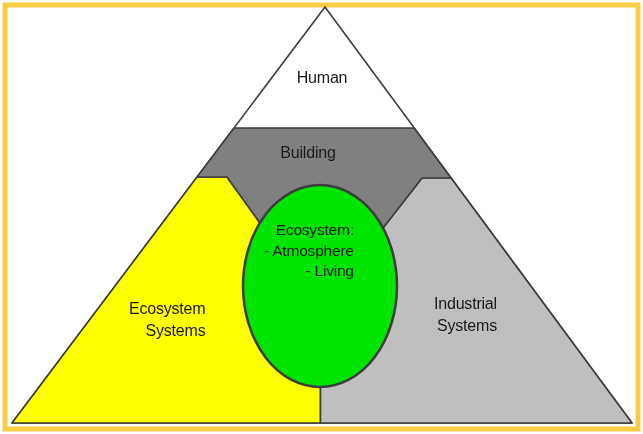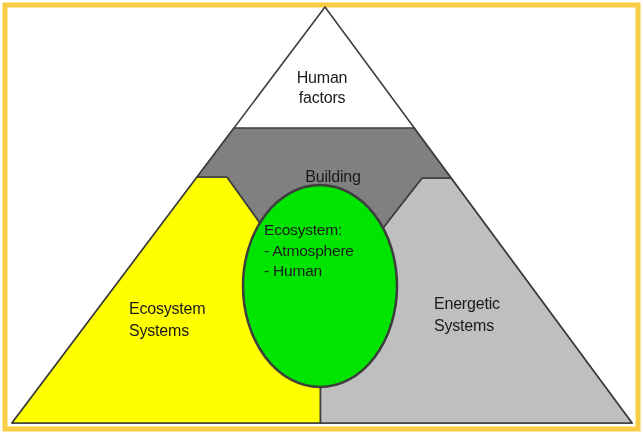--- a/index.html
+++ b/index.html
@@ -19,27 +19,28 @@
   #diagram-svg {
     position: absolute;
     left: 0;
     top: 0;
   }
   .label {
     position: absolute;
     color: #1a1a1a;
     letter-spacing: -0.2px;
     white-space: nowrap;
+    text-align: right;
   }
   .label .ln { display: block; }
   .lbl-16 { font-size: 16px; line-height: 20px; }
   .lbl-2ln { font-size: 16px; line-height: 22px; }
   .center { text-align: center; }
   #human-factors-label { left: 252px; top: 68px; width: 140px; }
-  #building-label      { left: 263px; top: 143px; width: 140px; margin-top: 24px; }
+  #building-label      { left: 238px; top: 143px; width: 140px; }
   #ecosystem-label     { left: 264px; top: 220px; font-size: 15.5px; line-height: 20.5px; }
   #energetic-label     { left: 129px; top: 298px; }
   #industrial-label    { left: 434px; top: 293px; }
 </style>
 </head>
 <body>
 
 <div id="stage">
 
   <svg id="diagram-svg" width="643" height="434" viewBox="0 0 643 434">
@@ -52,34 +53,33 @@
 
     <polygon points="422,178 451,178 632,423 320.5,423 320.5,387 383,228" stroke-width="1.6" stroke-linejoin="round" fill="#BFBFBF" stroke="#3d3d3d"></polygon>
 
     <polygon points="234,128 414,128 451,178 422,178 383,228 260,223 227,177 197,177" stroke-width="1.6" stroke-linejoin="round" fill="#808080" stroke="#3d3d3d"></polygon>
 
     <ellipse cx="320" cy="286" rx="77" ry="101" stroke-width="2.5" fill="#00E500" stroke="#3d3d3d"></ellipse>
   </svg>
 
   <div class="label lbl-16 center" id="human-factors-label">
     <span class="ln">Human</span>
-    <span class="ln">factors</span>
   </div>
 
   <div class="label lbl-16 center" id="building-label">Building</div>
 
   <div class="label" id="ecosystem-label">
     <span class="ln">Ecosystem:</span>
     <span class="ln">- Atmosphere</span>
-    <span class="ln">- Human</span>
+    <span class="ln">- Living</span>
   </div>
 
   <div class="label lbl-2ln" id="energetic-label">
     <span class="ln">Ecosystem</span>
     <span class="ln">Systems</span>
   </div>
 
   <div class="label lbl-2ln" id="industrial-label">
-    <span class="ln">Energetic</span>
+    <span class="ln">Industrial</span>
     <span class="ln">Systems</span>
   </div>
 
 </div>
 
 </body></html>

